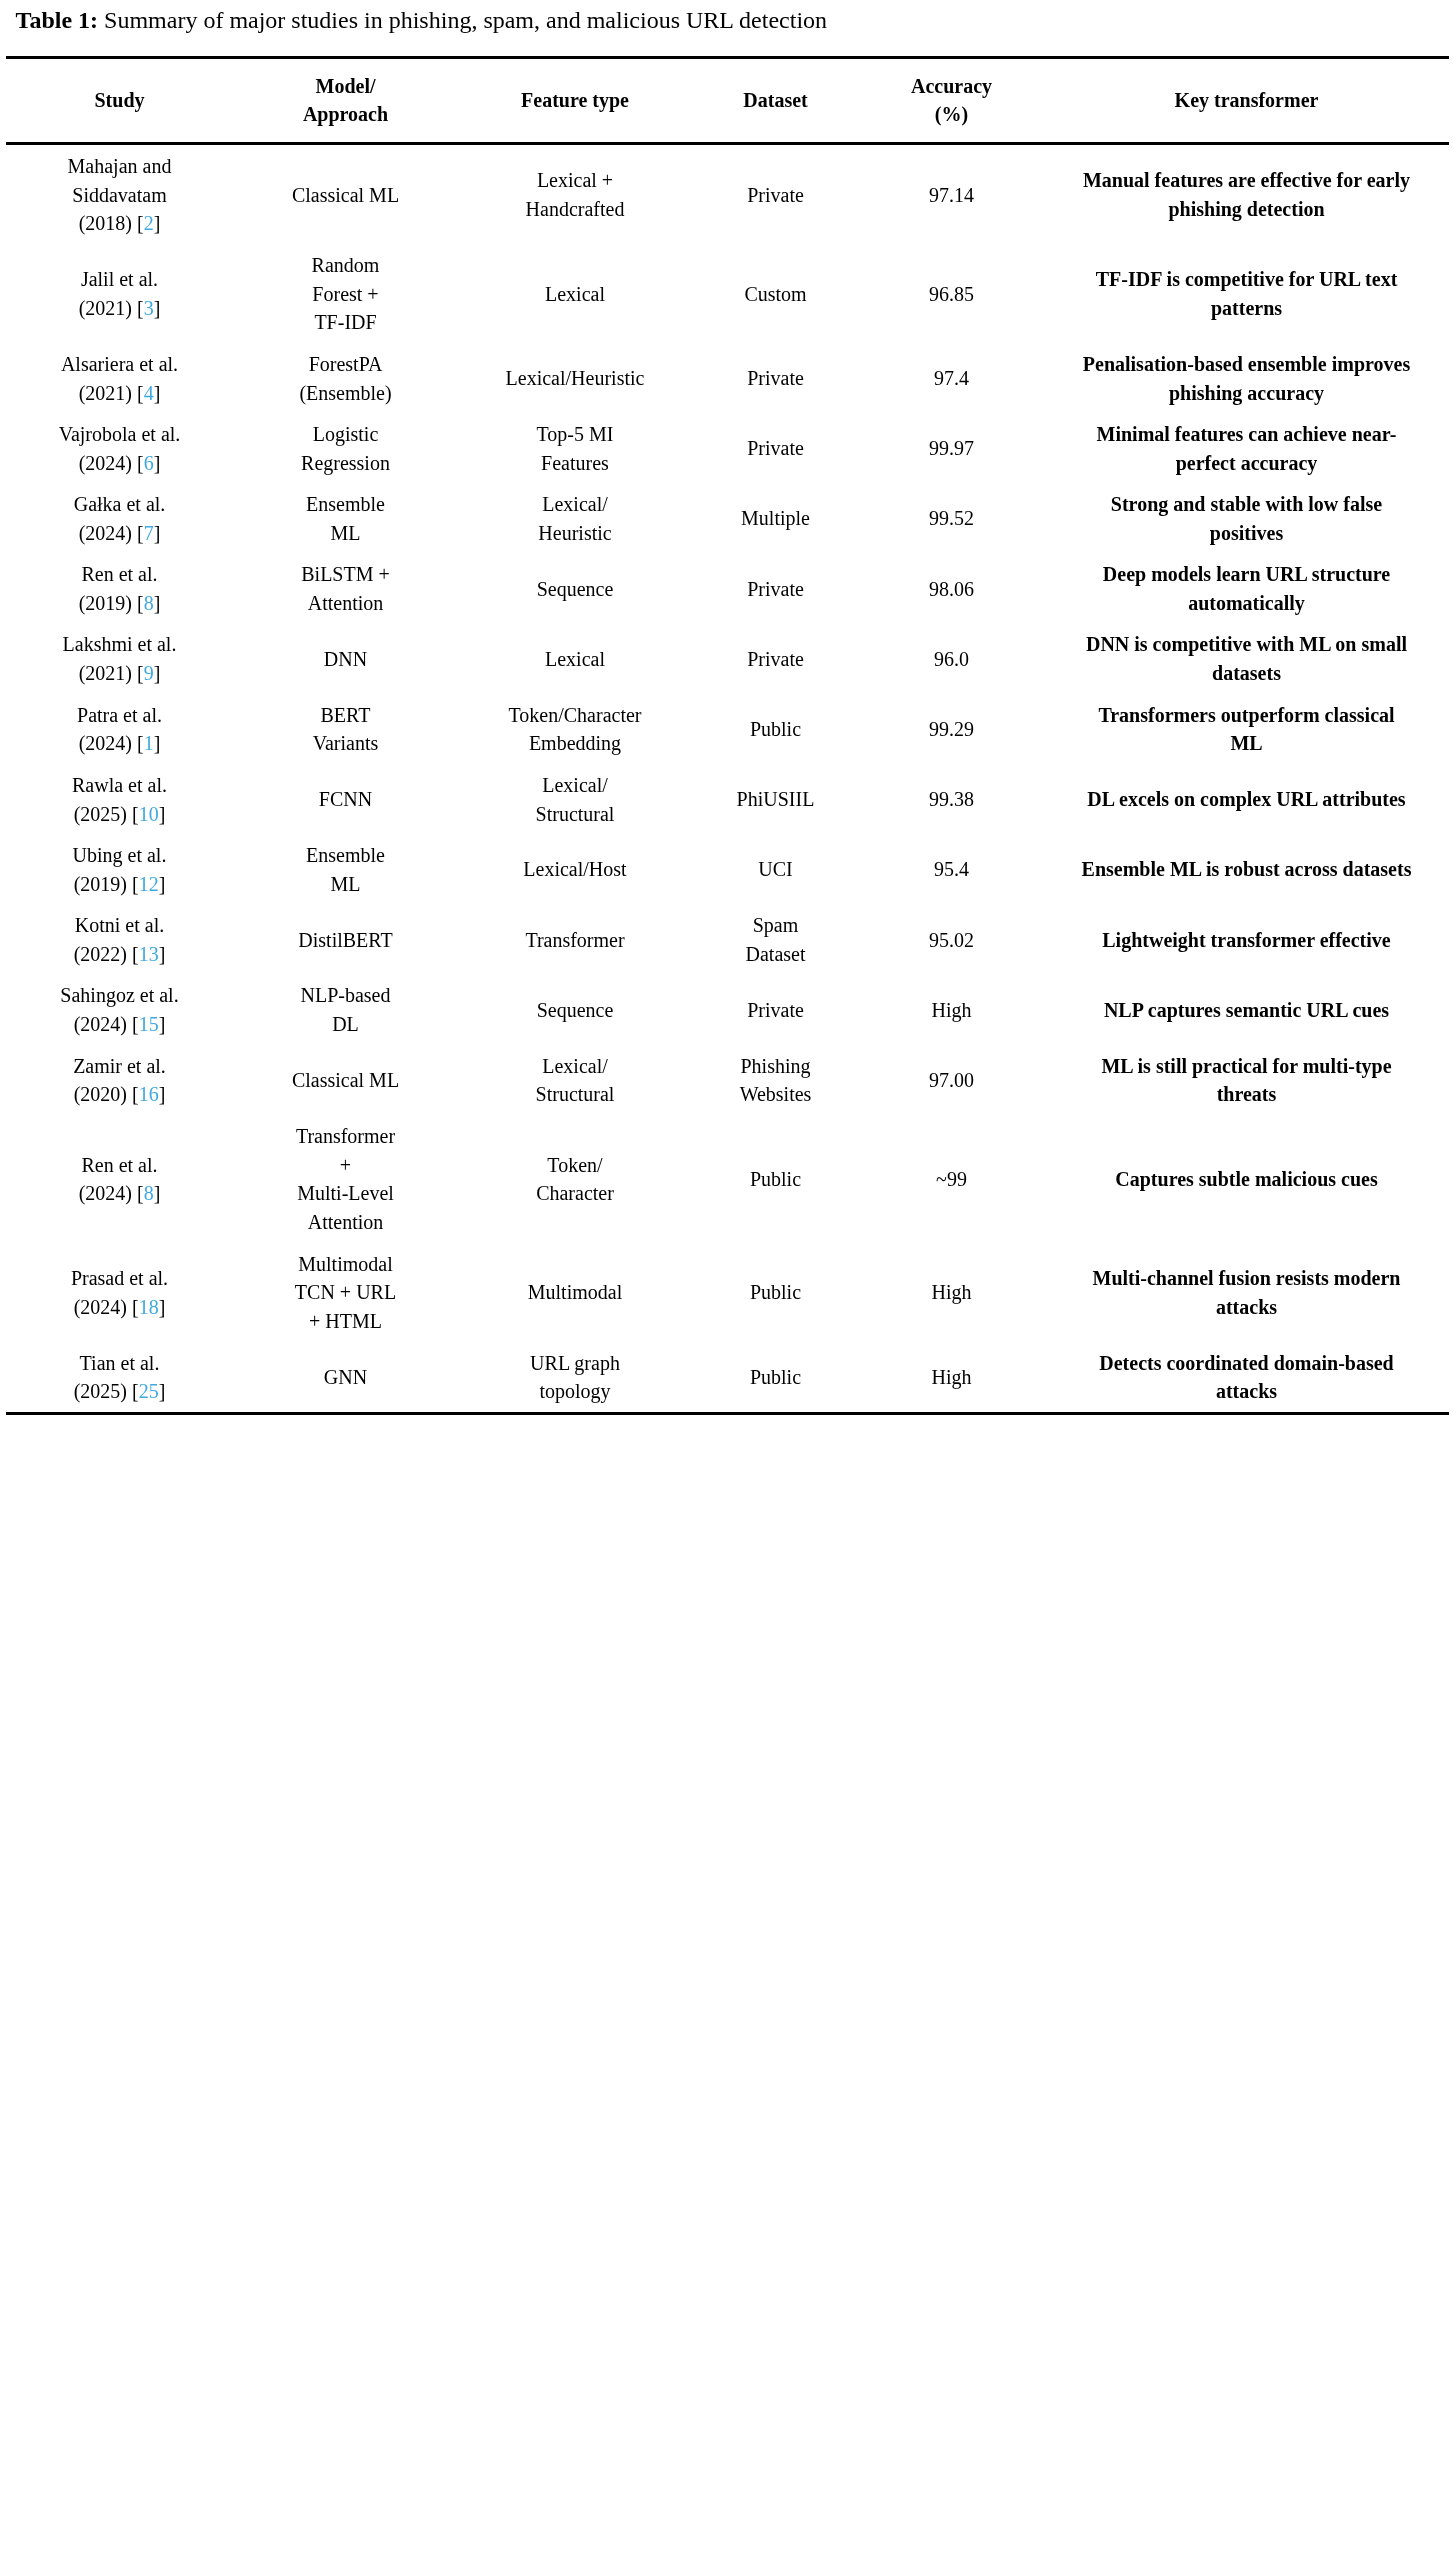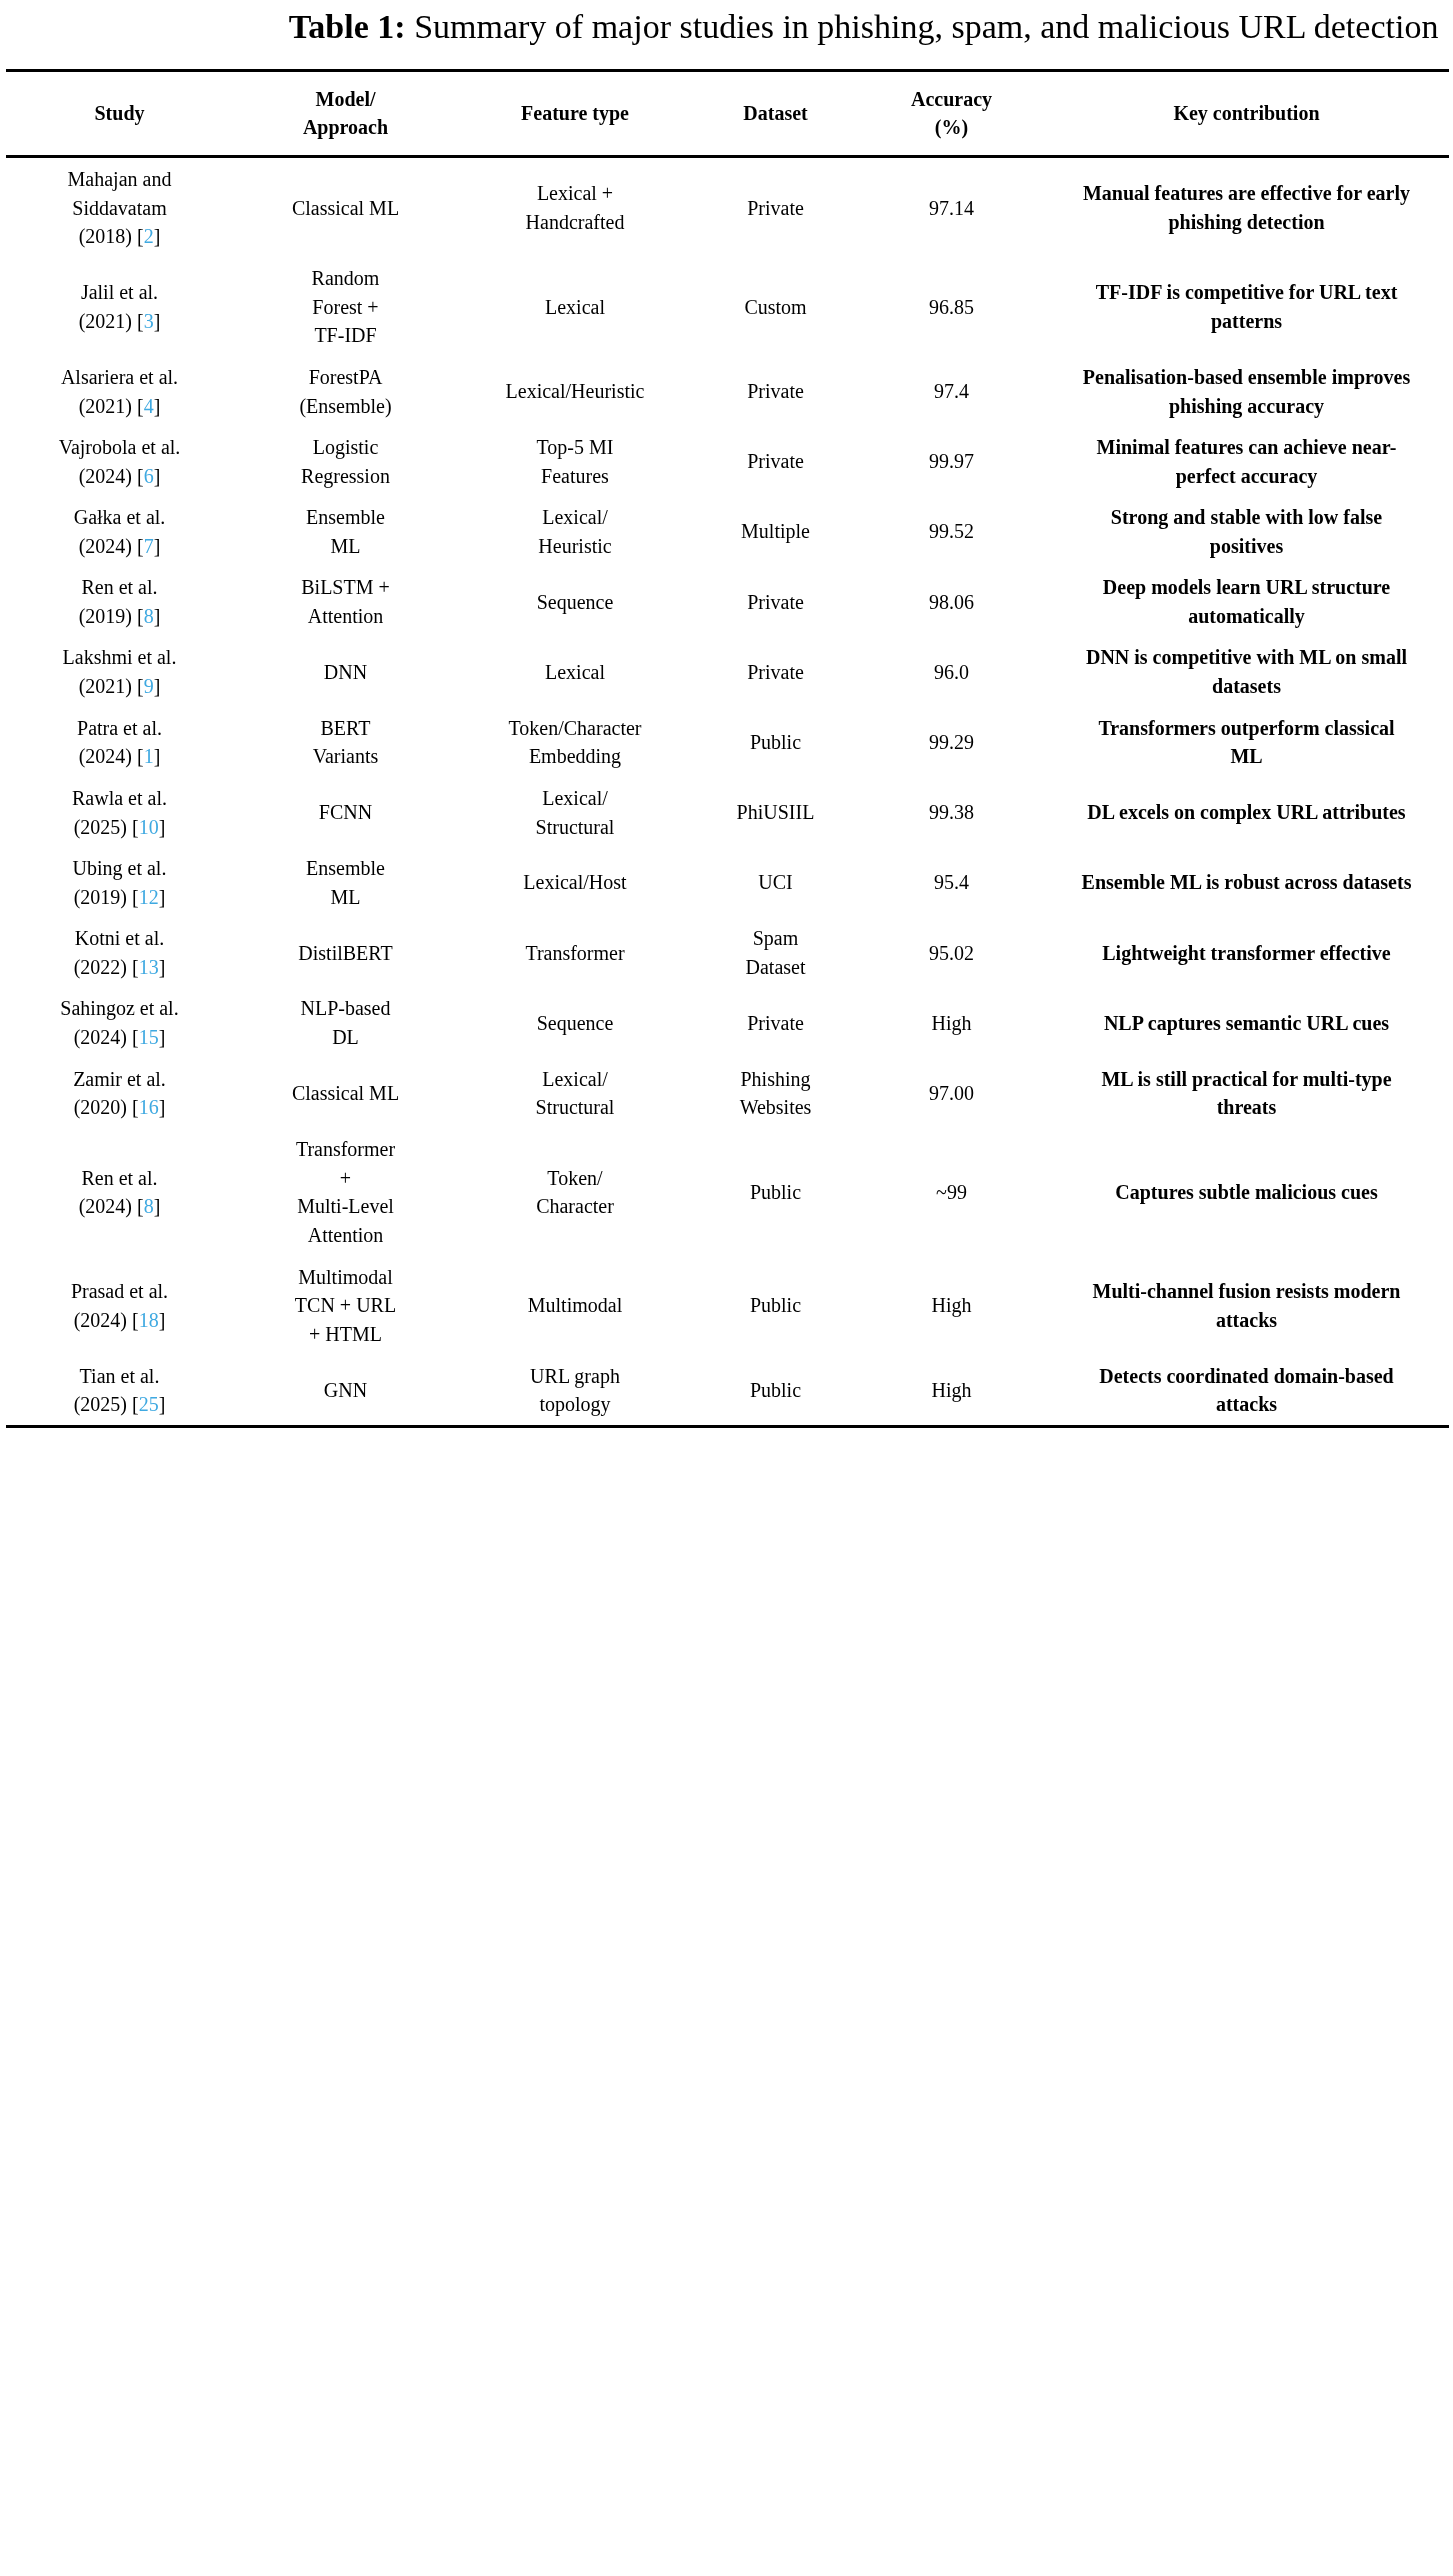--- a/index.html
+++ b/index.html
@@ -8,22 +8,22 @@
     background: #ffffff;
   }
   body {
     width: 1454px;
     min-height: 2576px;
     font-family: "Liberation Serif", "DejaVu Serif", serif;
     color: #000000;
     -webkit-font-smoothing: antialiased;
   }
   .caption {
-    text-align: right;
-    font-size: 34px;
+    text-align: left;
+    font-size: 24px;
     line-height: 1.3;
     margin: 4.7px 15.6px 20.3px 15.6px;
   }
   .caption .cap-label { font-weight: bold; }
   table.summary {
     width: 1443px;
     margin: 0 auto;
     border-collapse: collapse;
     table-layout: fixed;
     border-top: 3.9px solid #000;
@@ -75,21 +75,21 @@
   </colgroup>
   <thead>
     <tr>
       <th>Study</th>
       <th>Model/
 Approach</th>
       <th>Feature type</th>
       <th>Dataset</th>
       <th>Accuracy
 (%)</th>
-      <th>Key contribution</th>
+      <th>Key transformer</th>
     </tr>
   </thead>
   <tbody id="table-body">
   <tr>
     <td><span class="ml">Mahajan and
 Siddavatam
 (2018)</span> <span><span>[</span><span class="cite-num">2</span><span>]</span></span></td>
     <td class="ml">Classical ML</td>
     <td class="ml">Lexical +
 Handcrafted</td>

